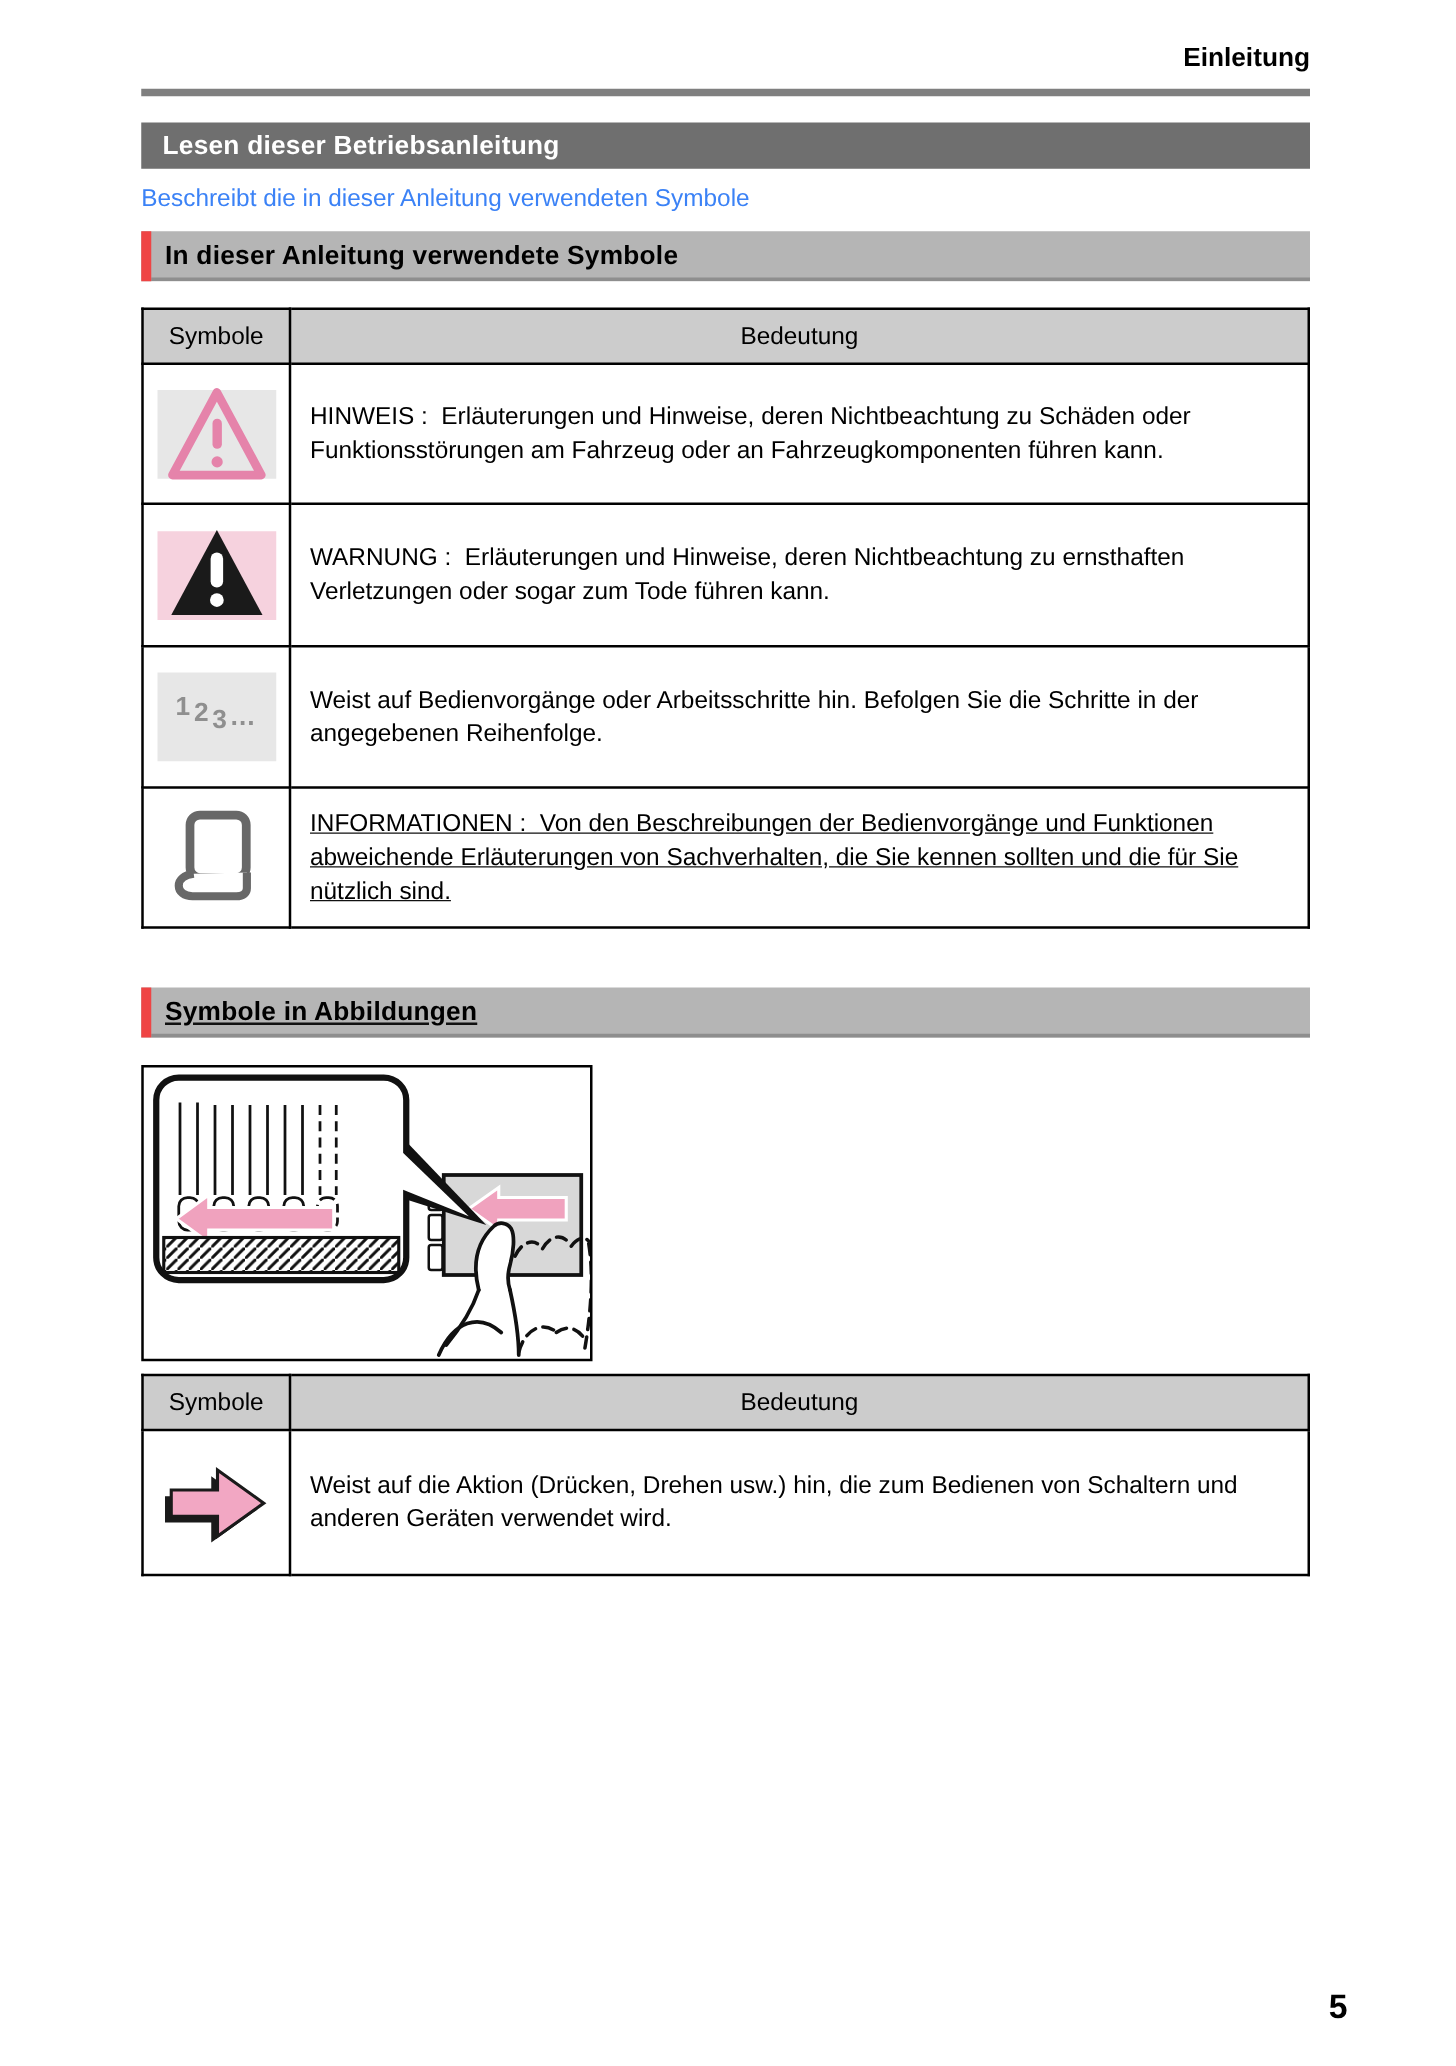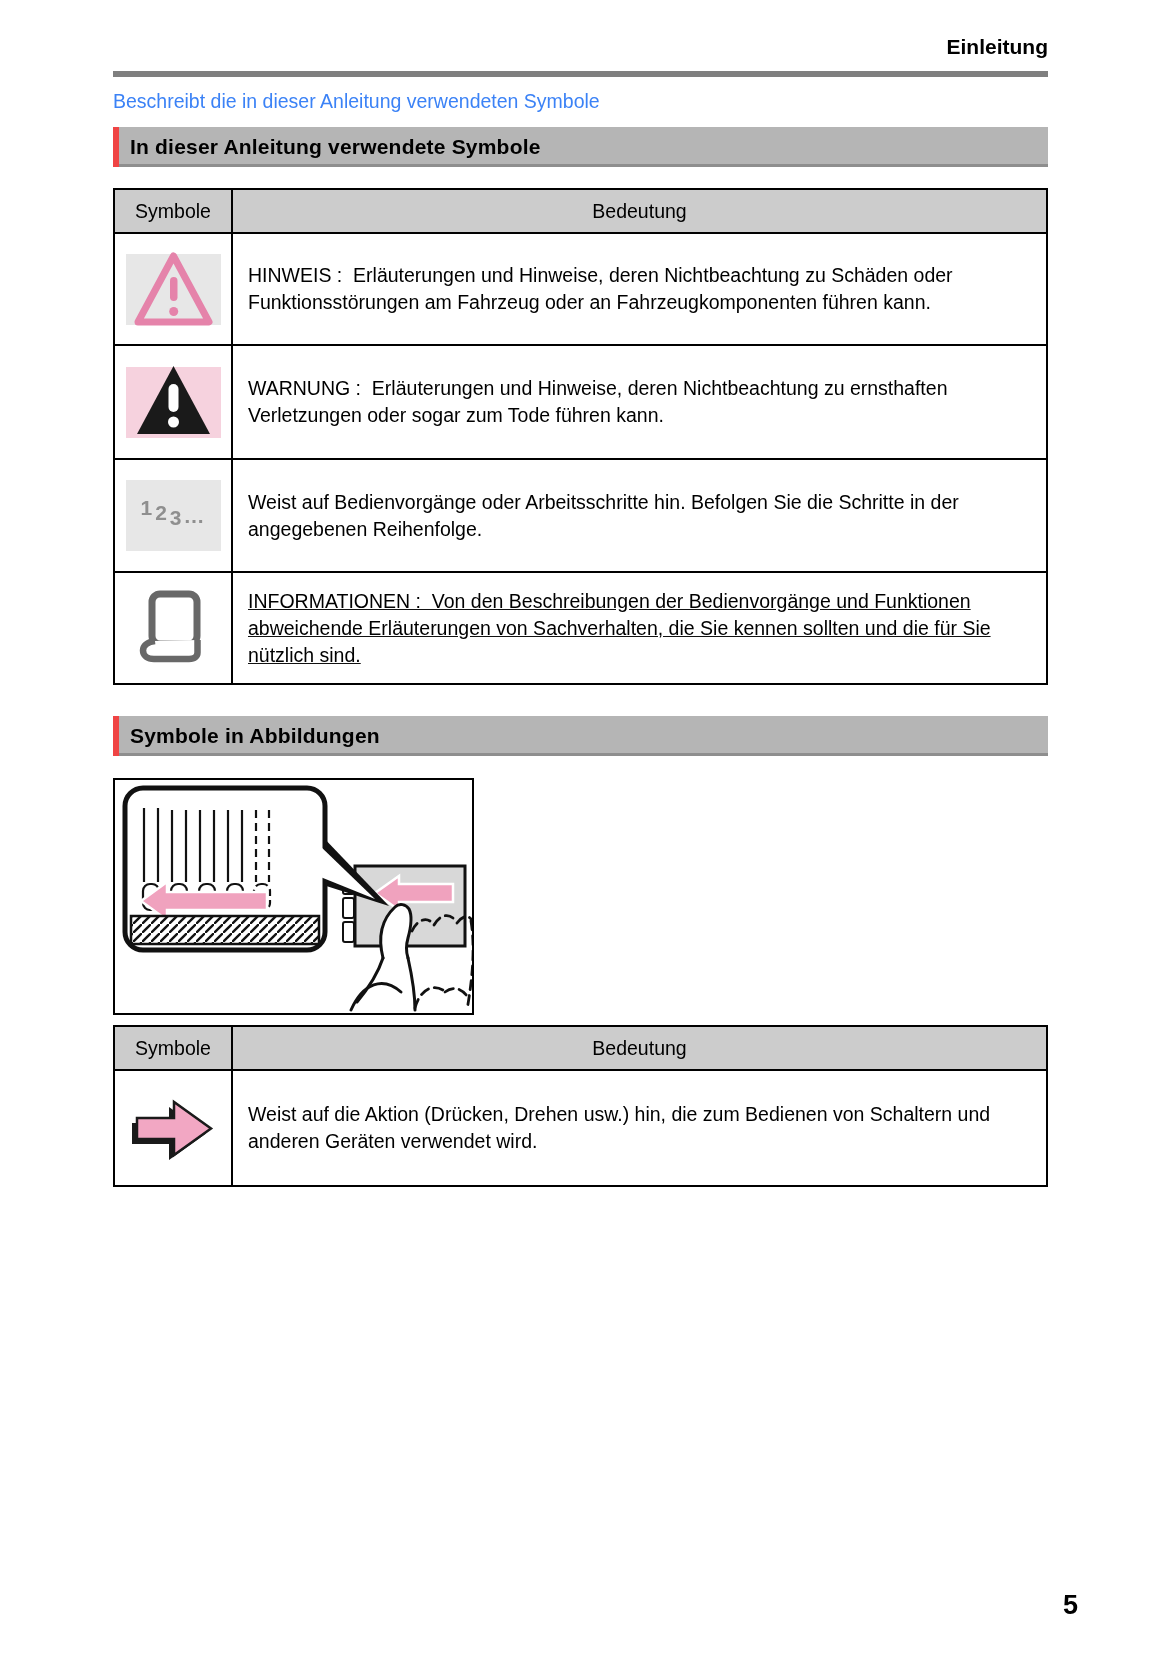--- a/index.html
+++ b/index.html
@@ -11,21 +11,21 @@
   .running-header{
     margin-top:35px;text-align:right;font-size:21px;font-weight:bold;line-height:23px;color:#000;
   }
   .header-rule{margin-top:13px;height:6px;background:#7f7f7f;}
   .chapter-bar{
     margin-top:21px;height:37px;background:#6f6f6f;display:flex;align-items:center;
   }
   .chapter-bar .label{color:#fff;font-weight:bold;font-size:21px;padding-left:17px;letter-spacing:.2px;}
   .intro{margin-top:12px;font-size:19.5px;line-height:25px;color:#3b82f6;}
   .section-bar{
-    margin-top:13px;height:40px;background:#b5b5b5;border-left:6px solid #ef4444;
+    margin-top:13px;height:40px;background:#b5b5b5;border-left:8px solid #ef4444;
     box-shadow:inset 0 -3px 0 #8e8e8e;display:flex;align-items:center;
   }
   .section-bar .label{font-size:21px;font-weight:bold;color:#000;padding-left:11px;letter-spacing:.2px;}
   table.symtab{
     margin-top:21px;border-collapse:collapse;width:935px;table-layout:fixed;
     border:2px solid #f9a8d4;
   }
   table.symtab th,table.symtab td{border:2px solid #000;}
   table.symtab th{
     background:#cccccc;height:40px;font-size:19.5px;font-weight:normal;text-align:center;color:#000;
@@ -42,35 +42,38 @@
   .steps{color:#8f8f8f;font-weight:bold;font-size:21px;white-space:nowrap;}
   .steps span{position:relative;display:inline-block;}
   .steps .s1{top:-8px;}
   .steps .s2{top:-3px;margin-left:3px;}
   .steps .s3{top:2px;margin-left:3px;}
   .steps .sd{top:0px;margin-left:2px;letter-spacing:1px;}
   .figure-box{
     margin-top:22px;width:361px;height:237px;border:2px solid #000;box-sizing:border-box;background:#fff;
   }
   .figure-box svg{display:block;}
-  .mt2{margin-top:31px;}
+  .mt2{margin-top:47px;text-decoration:underline;}
   table.symtab.t2{margin-top:10px;}
   .page-number{
     position:absolute;top:1590px;right:117px;font-size:27px;font-weight:bold;color:#000;
   }
 </style>
 </head>
 <body>
 
 <div class="page">
   <div class="content">
 
     <div class="running-header">Einleitung</div>
     <div class="header-rule"></div>
 
+    <div class="chapter-bar">
+      <span class="label">Lesen dieser Betriebsanleitung</span>
+    </div>
 
     <div class="intro">Beschreibt die in dieser Anleitung verwendeten Symbole</div>
 
     <div class="section-bar">
       <span class="label">In dieser Anleitung verwendete Symbole</span>
     </div>
 
     <table class="symtab">
       <colgroup>
           <col class="symcol">

